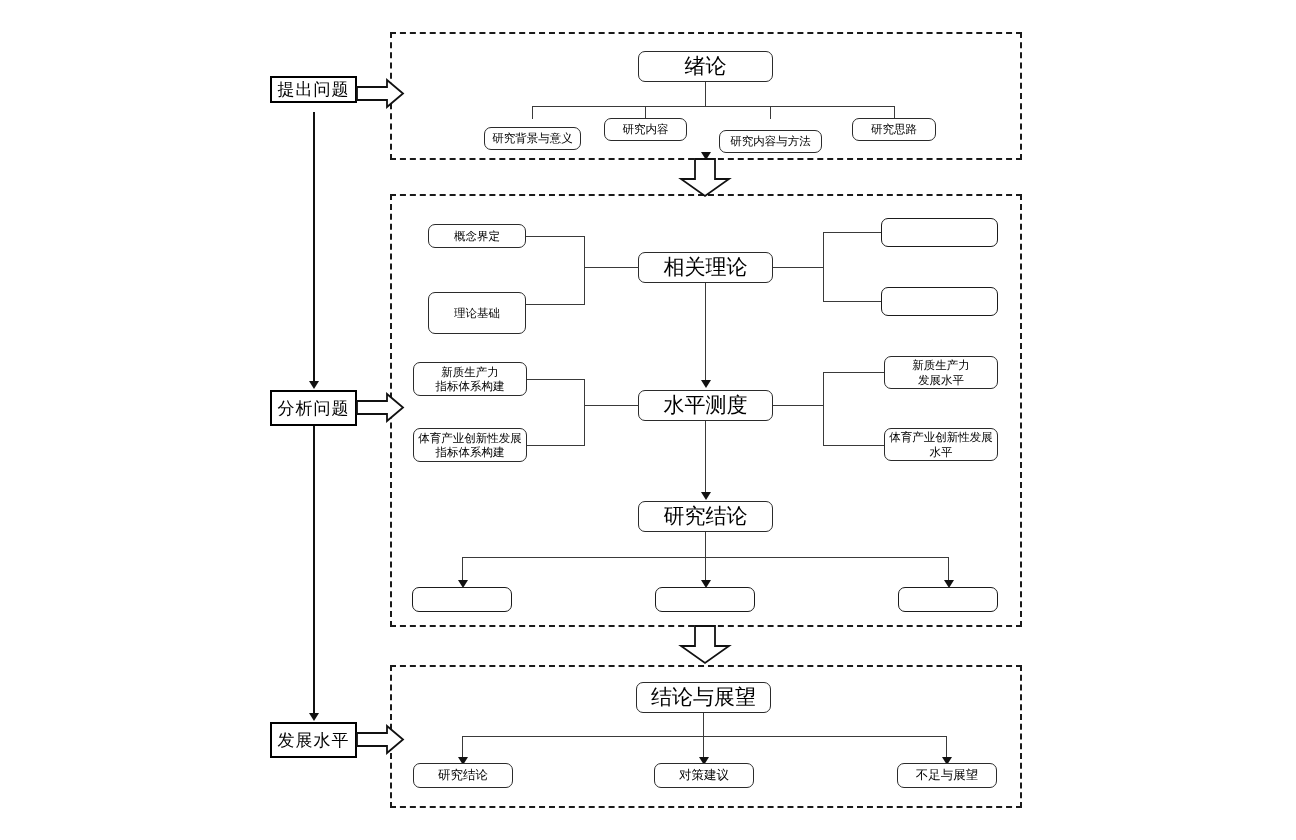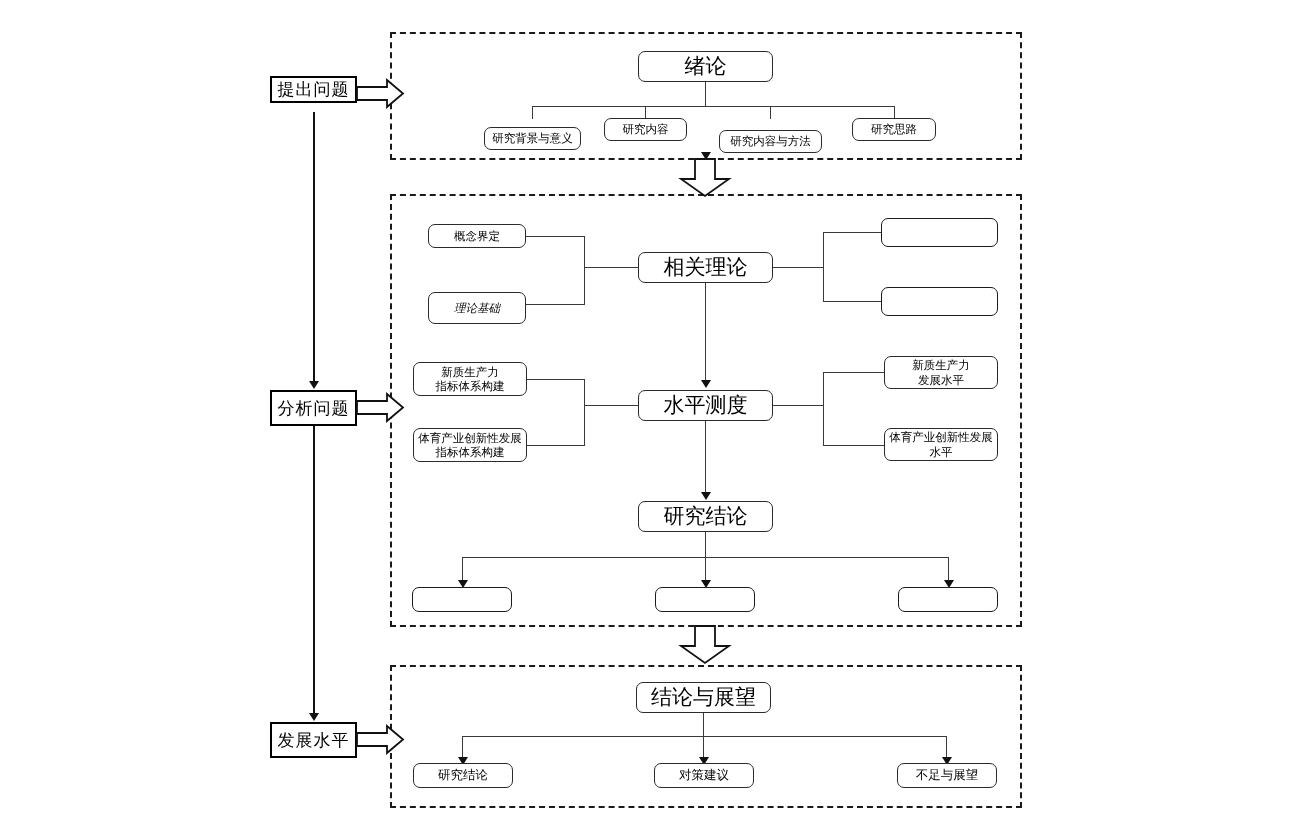--- a/index.html
+++ b/index.html
@@ -164,21 +164,21 @@
     </svg>
   </div>
 
   <div class="node big" style="left:638px; top:252px; width:135px; height:31px;">
     <span>相关理论</span>
   </div>
 
   <div class="node small" style="left:428px; top:224px; width:98px; height:24px;">
     <span>概念界定</span>
   </div>
-  <div class="node small" style="left:428px; top:292px; width:98px; height:32px;font-style:italic;">
+  <div class="node small" style="left:428px; top:292px; width:98px; height:42px;">
     <span>理论基础</span>
   </div>
 
   <div class="ln h" style="left:526px; top:236px; width:59px;"></div>
   <div class="ln h" style="left:526px; top:304px; width:59px;"></div>
   <div class="ln v" style="left:584px; top:236px; height:69px;"></div>
   <div class="ln h" style="left:584px; top:267px; width:55px;"></div>
 
   <div class="ln h" style="left:773px; top:267px; width:51px;"></div>
   <div class="ln v" style="left:823px; top:232px; height:70px;"></div>

